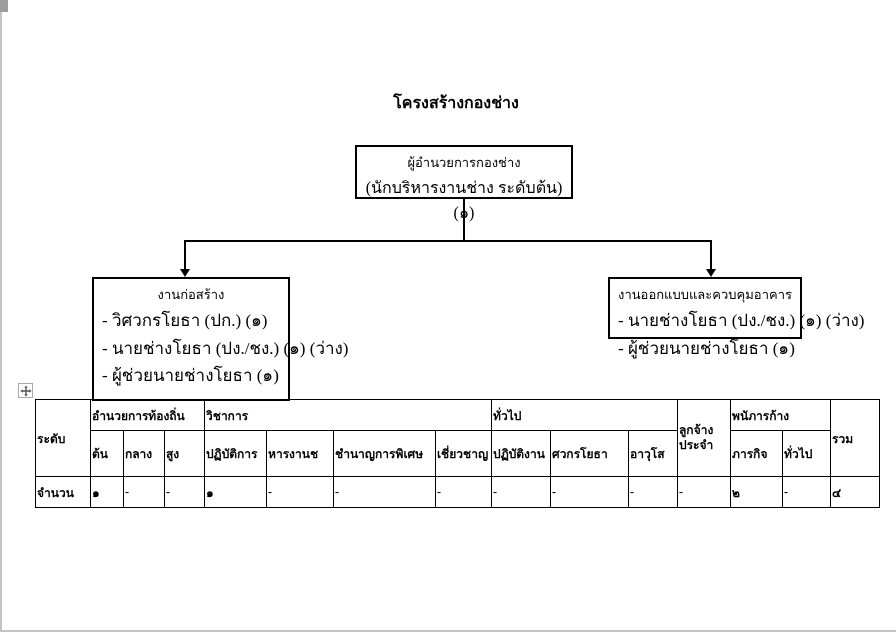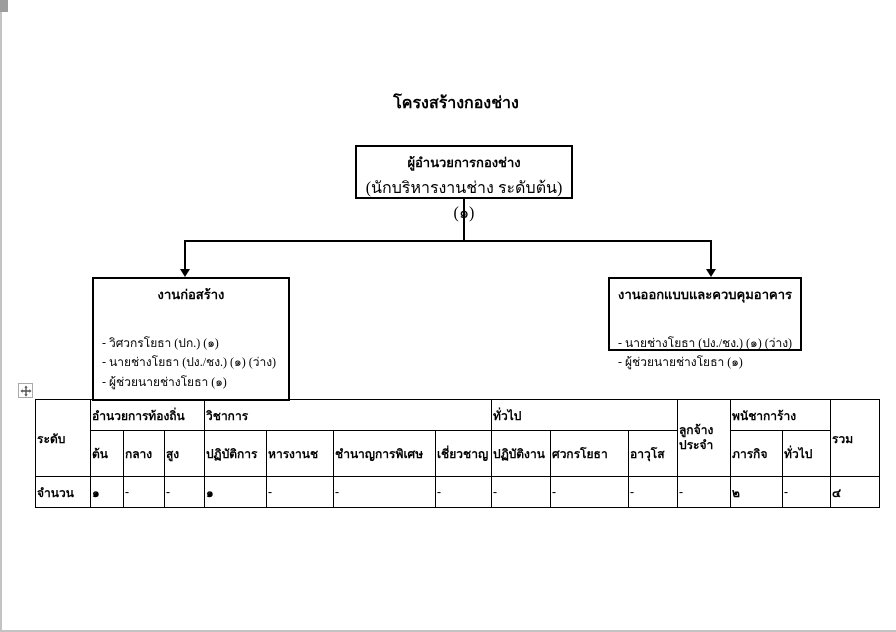--- a/index.html
+++ b/index.html
@@ -12,28 +12,28 @@
   .canvas-edge-left { position:absolute; left:0; top:0; width:2px; height:100%; background:#c3c3c3; }
   .canvas-edge-bottom { position:absolute; left:0; bottom:0; width:100%; height:2px; background:#c3c3c3; }
   .corner-mark { position:absolute; left:0; top:0; width:8px; height:12px; background:#9d9d9d; }
 
   .doc-title {
     position:absolute; top:90px; left:8px; width:100%;
     text-align:center; font-weight:bold; font-size:16px;
   }
 
   .org-box { position:absolute; border:2px solid #000; background:#fff; }
-  .org-box .box-title { text-align:center; font-weight:bold; font-size:13px; padding-top:5px; }
+  .org-box .box-title { text-align:center; font-weight:normal; font-size:13px; padding-top:5px; }
   .org-box .box-subtitle { text-align:center; font-size:16px; margin-top:2px; }
-  .org-box .box-items { padding:2px 6px 4px 8px; font-size:12px; line-height:1.62;margin-top:27px; }
+  .org-box .box-items { padding:2px 6px 4px 8px; font-size:17px; line-height:1.62; }
   .org-box .box-items div { white-space:nowrap; }
 
   .root-box   { left:355px; top:145px; width:218px; height:54px; }
   .left-box   { left:92px;  top:277px; width:198px; height:124px; }
-  .right-box  { left:608px; top:277px; width:194px; height:74px; }
+  .right-box  { left:608px; top:277px; width:194px; height:62px; }
 
   .conn { position:absolute; background:#000; }
   .conn-v-root  { left:463px; top:199px; width:2px; height:42px; }
   .conn-h       { left:185px; top:240px; width:527px; height:2px; }
   .conn-v-left  { left:184px; top:240px; width:2px; height:29px; }
   .conn-v-right { left:710px; top:240px; width:2px; height:29px; }
   .arrow-down {
     position:absolute; width:0; height:0;
     border-left:5px solid transparent; border-right:5px solid transparent;
     border-top:8px solid #000;
@@ -128,21 +128,21 @@
       <tbody>
           <tr class="grp-row">
         <th rowspan="2">ระดับ</th>
         <th colspan="3">อำนวยการท้องถิ่น</th>
         <th colspan="4">วิชาการ</th>
         <th colspan="3">ทั่วไป</th>
         <th rowspan="2" class="two-line">
           <span>ลูกจ้าง</span>
           <span>ประจำ</span>
         </th>
-        <th colspan="2">พนัชาการ้าง</th>
+        <th colspan="2">พนัภารก้าง</th>
         <th rowspan="2">รวม</th>
       </tr>
       <tr class="sub-row">
         <th>ต้น</th>
         <th>กลาง</th>
         <th>สูง</th>
         <th>ปฏิบัติการ</th>
         <th>หารงานช</th>
         <th>ชำนาญการพิเศษ</th>
         <th>เชี่ยวชาญ</th>

